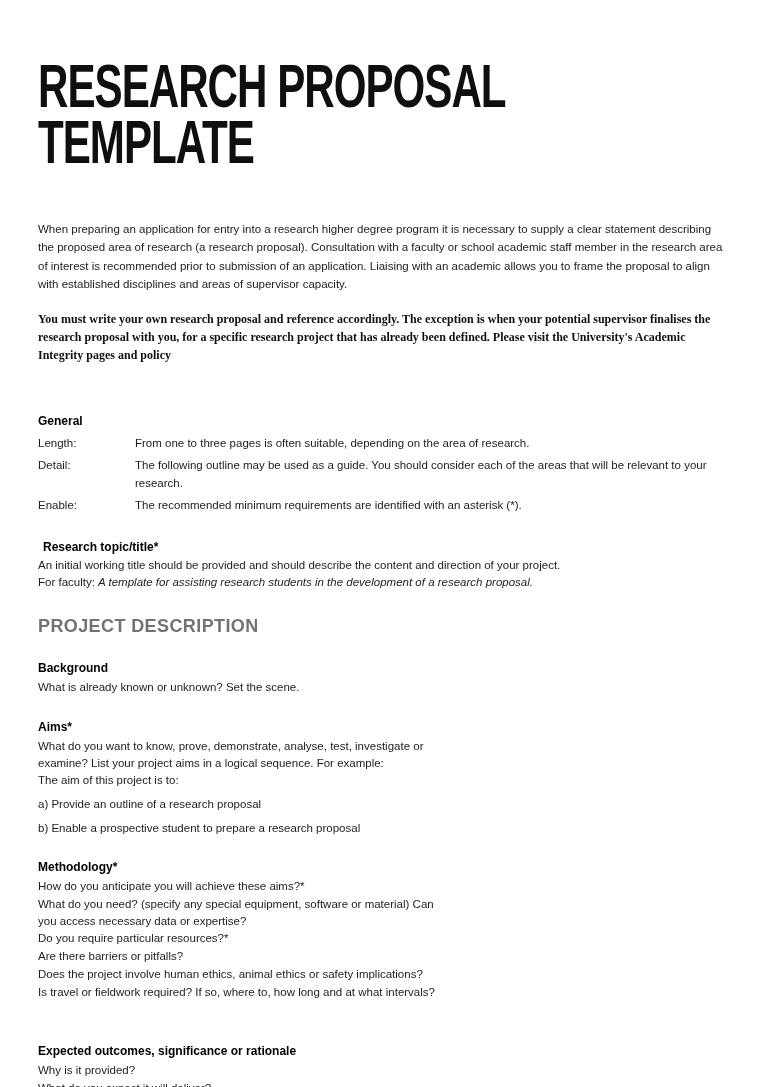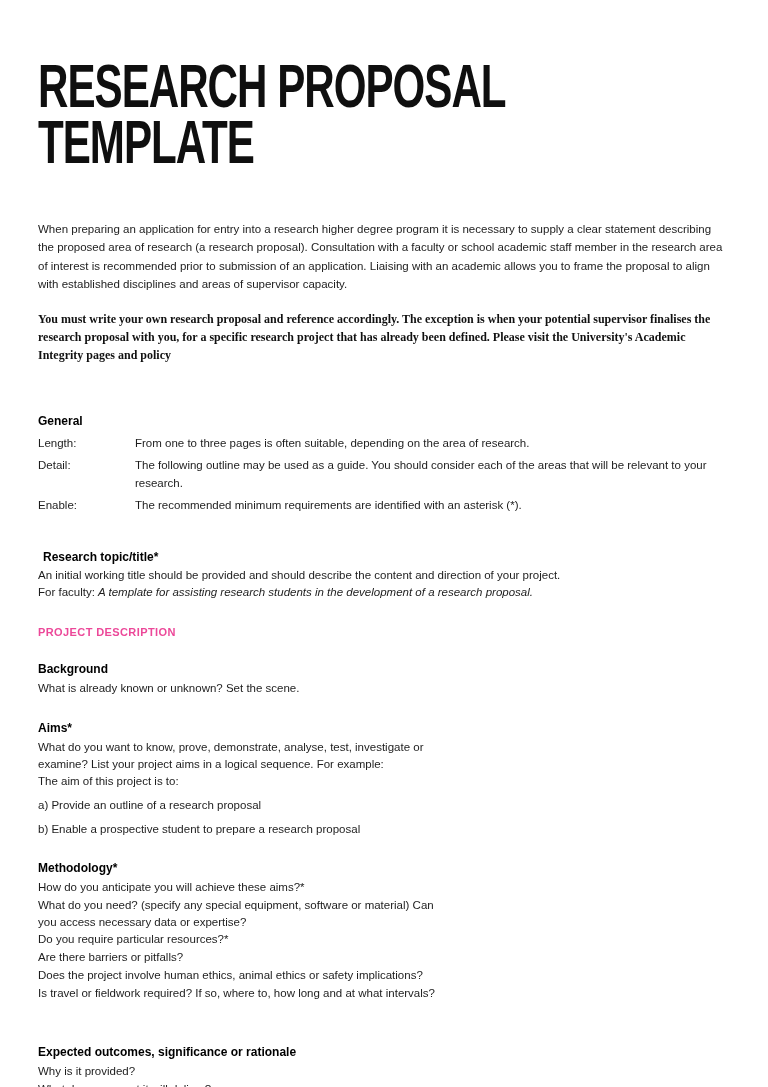--- a/index.html
+++ b/index.html
@@ -35,26 +35,26 @@
     font-weight:700;
     font-size:12px; line-height:1.5;
     max-width:705px; margin-top:16px; color:#111;
   }
 
   .h-general { font-size:12px; font-weight:700; margin-top:50px; margin-bottom:7px; color:#000; }
   .def-row { display:flex; margin-bottom:5px; font-size:11.5px; line-height:1.5; }
   .def-label { width:97px; flex:none; }
   .def-text { flex:1; max-width:600px; }
 
-  .rtopic { margin-top:36px; }
+  .rtopic { margin-top:26px; }
   .rtopic h3 { font-size:12px; font-weight:700; padding-left:5px; margin-bottom:3px; color:#000; }
   .doc-line { font-size:11.5px; line-height:1.45; max-width:710px; white-space:pre-line; }
   .rtopic .doc-line em { font-style:italic; }
 
-  .pd-heading { font-size:11px; font-weight:700; letter-spacing:0.4px; margin-top:26px; color:#ec4899; }
+  .pd-heading { font-size:18px; font-weight:700; letter-spacing:0.4px; margin-top:26px; color:#737373; }
 
   .section { margin-top:24px; }
   .section.mt-lg { margin-top:44px; }
   .section h3 { font-size:12px; font-weight:700; margin-bottom:4px; color:#000; }
   .section .doc-line { margin-bottom:1px; }
   .section .gap-line { margin-top:7px; }
 </style>
 </head>
 <body>
 

